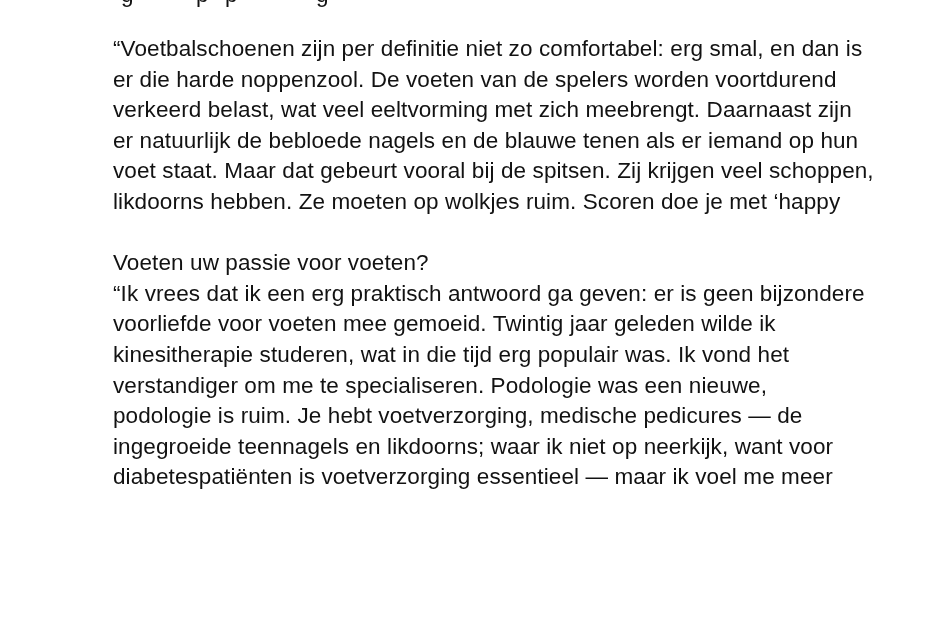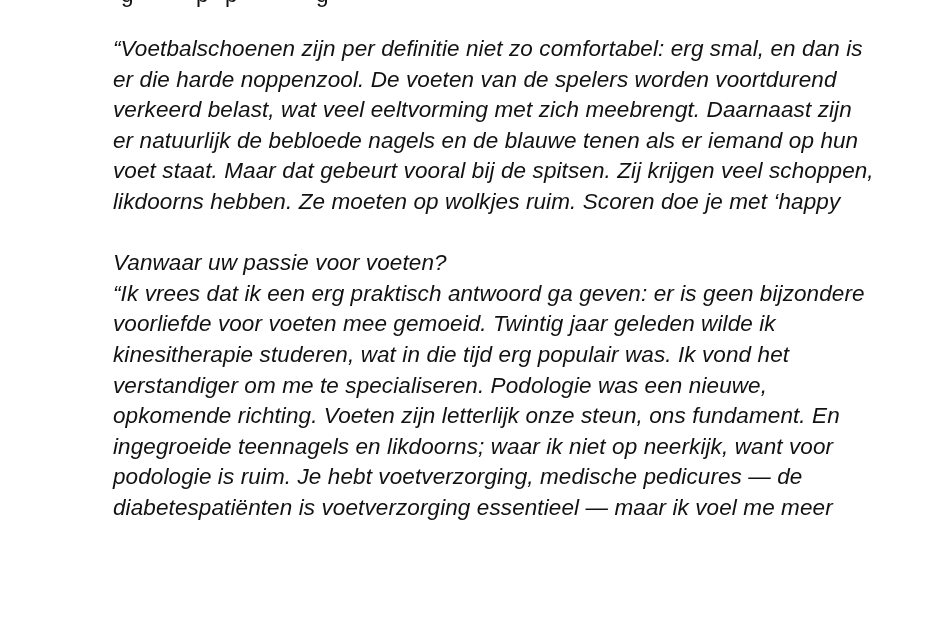--- a/index.html
+++ b/index.html
@@ -32,21 +32,20 @@
   .body-text {
     position: absolute;
     left: 113px;
     top: 34px;
     font-size: 22.5px;
     line-height: 30.6px;
     letter-spacing: 0.1px;
   }
   .line {
     white-space: nowrap;
-    font-style: italic;
   }
   .spacer {
     height: 30.6px;
   }
 </style>
 </head>
 <body>
 
 <div class="page">
 
@@ -63,28 +62,27 @@
       <div class="line">“Voetbalschoenen zijn per definitie niet zo comfortabel: erg smal, en dan is</div>
       <div class="line">er die harde noppenzool. De voeten van de spelers worden voortdurend</div>
       <div class="line">verkeerd belast, wat veel eeltvorming met zich meebrengt. Daarnaast zijn</div>
       <div class="line">er natuurlijk de bebloede nagels en de blauwe tenen als er iemand op hun</div>
       <div class="line">voet staat. Maar dat gebeurt vooral bij de spitsen. Zij krijgen veel schoppen,</div>
       <div class="line">likdoorns hebben. Ze moeten op wolkjes ruim. Scoren doe je met ‘happy</div>
     </div>
 
     <div class="spacer"></div>
 
-    <div class="line">Vanwaar uw passie voor voeten?</div>
+    <div class="line">Voeten uw passie voor voeten?</div>
 
     <div>
       <div class="line">“Ik vrees dat ik een erg praktisch antwoord ga geven: er is geen bijzondere</div>
       <div class="line">voorliefde voor voeten mee gemoeid. Twintig jaar geleden wilde ik</div>
       <div class="line">kinesitherapie studeren, wat in die tijd erg populair was. Ik vond het</div>
       <div class="line">verstandiger om me te specialiseren. Podologie was een nieuwe,</div>
-      <div class="line">opkomende richting. Voeten zijn letterlijk onze steun, ons fundament. En</div>
+      <div class="line">podologie is ruim. Je hebt voetverzorging, medische pedicures — de</div>
       <div class="line">ingegroeide teennagels en likdoorns; waar ik niet op neerkijk, want voor</div>
-      <div class="line">podologie is ruim. Je hebt voetverzorging, medische pedicures — de</div>
       <div class="line">diabetespatiënten is voetverzorging essentieel — maar ik voel me meer</div>
     </div>
 
   </div>
 
 </div>
 
 </body></html>

